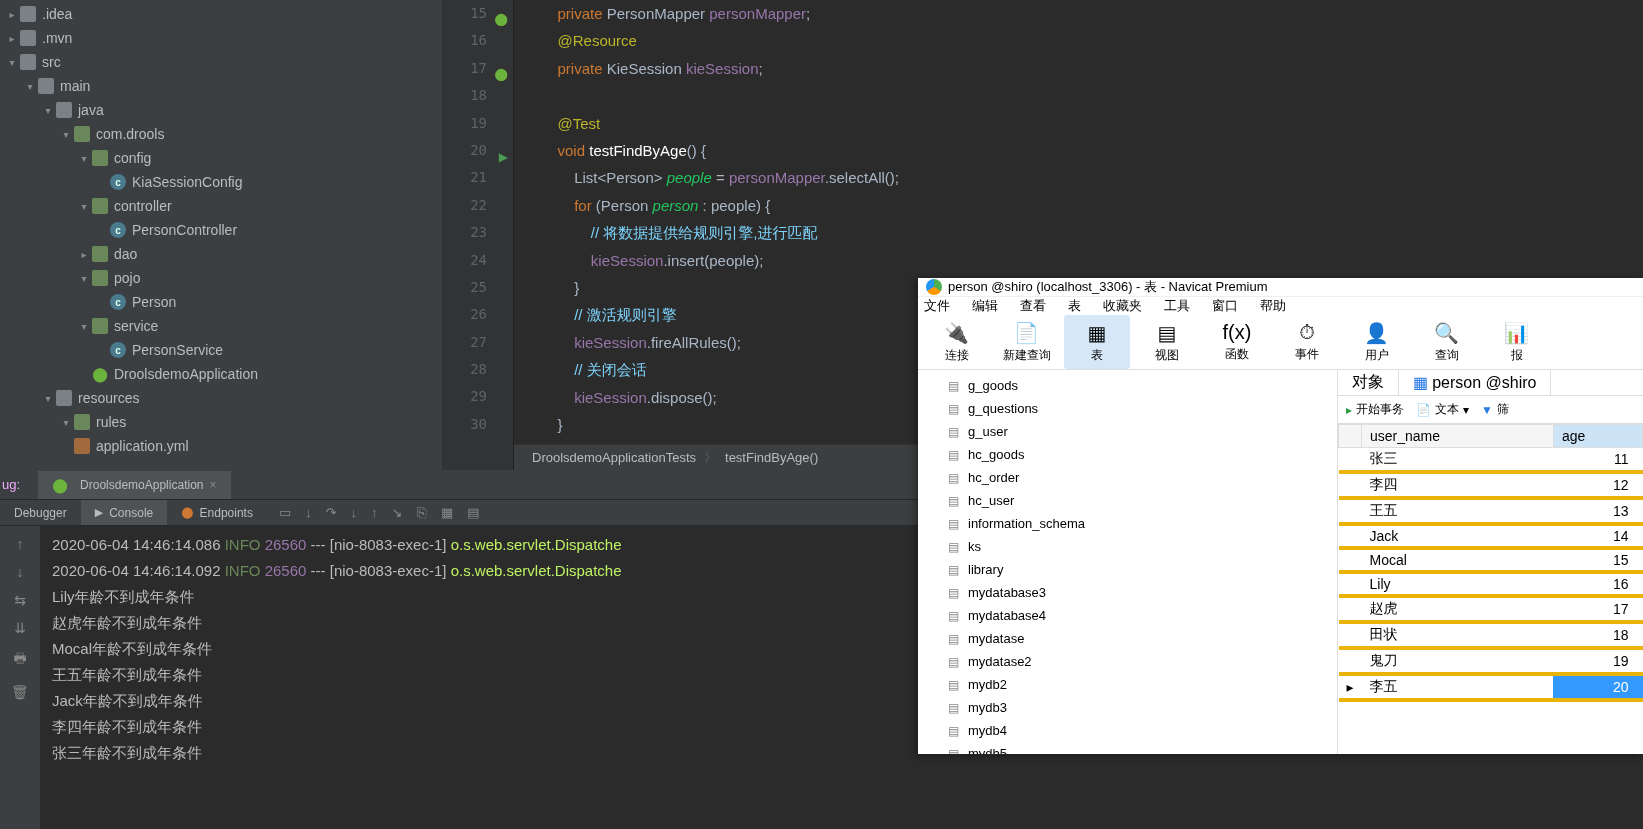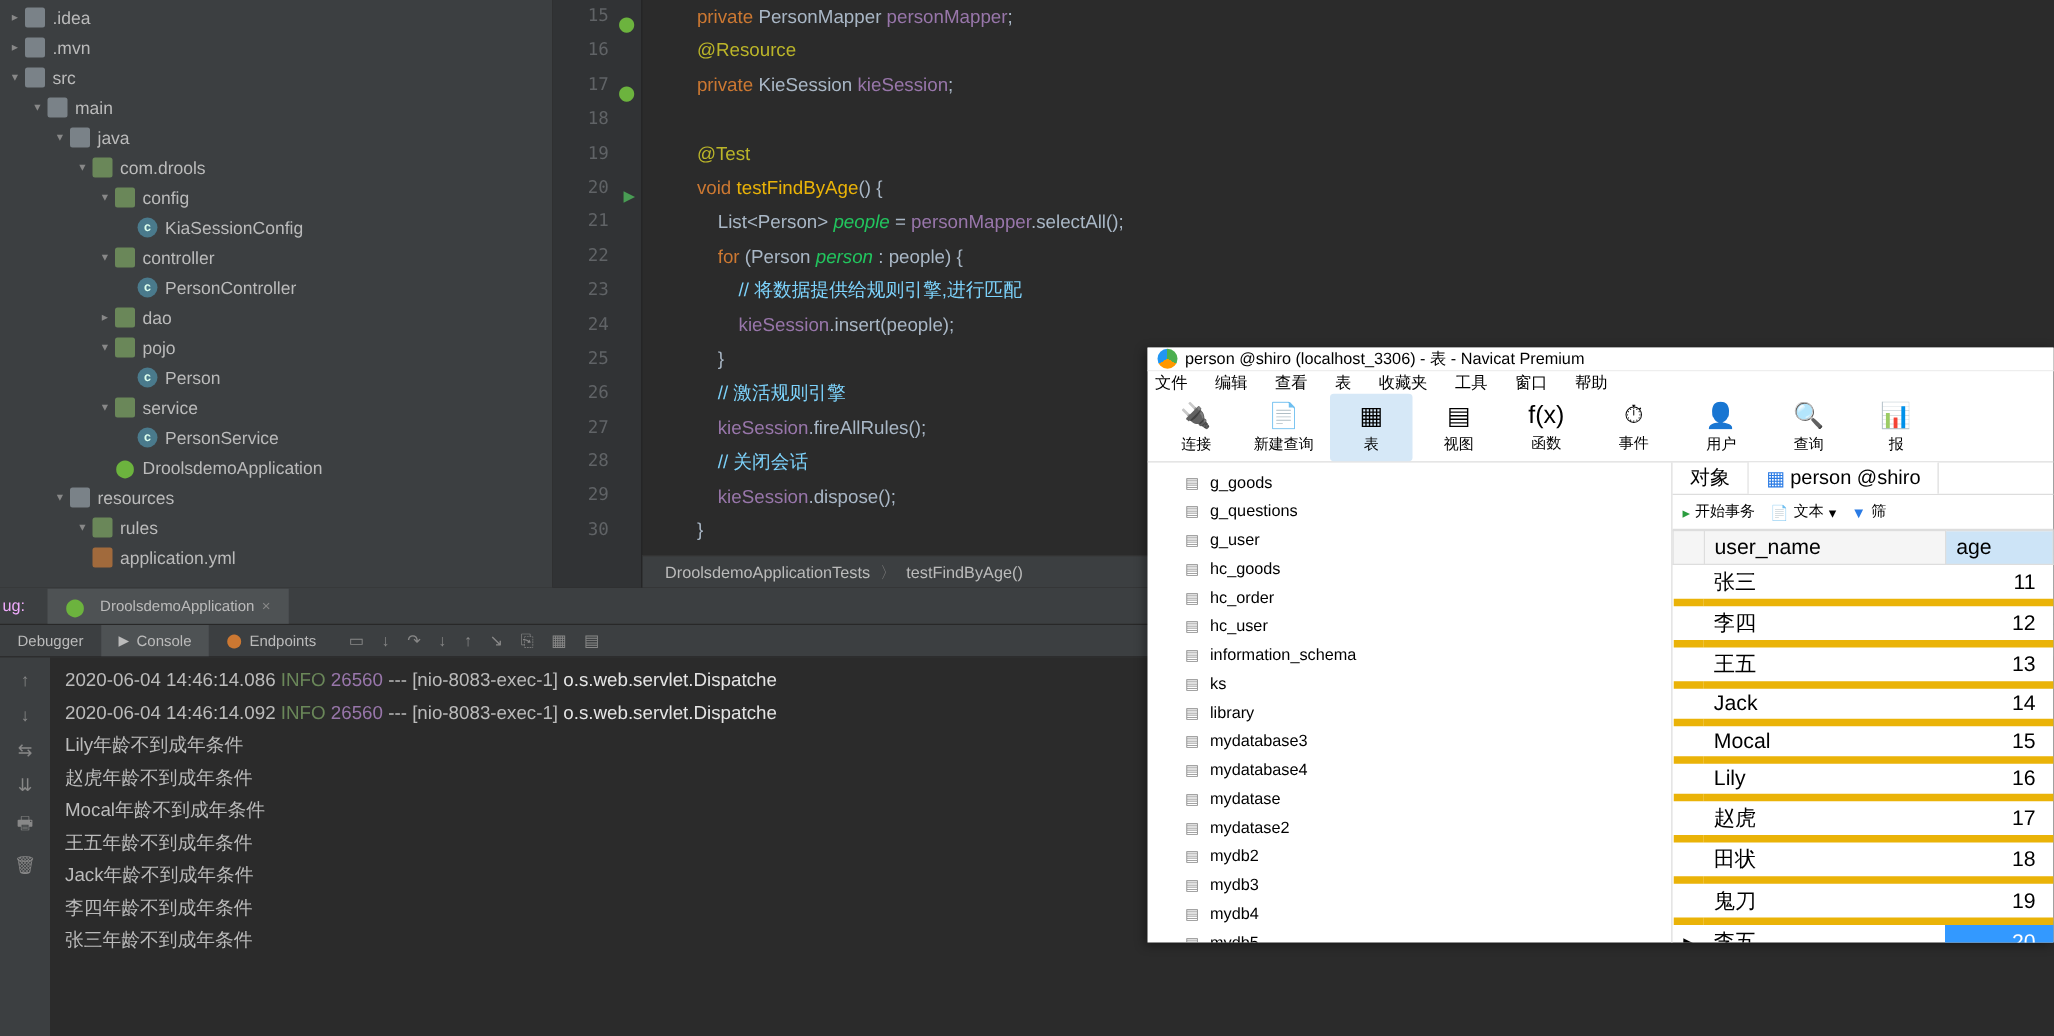--- a/index.html
+++ b/index.html
@@ -21,41 +21,41 @@
 
 .editor { flex: 1; background: #2b2b2b; position: relative; }
 .gutter { position: absolute; left: 0; top: 0; width: 72px; text-align: right; padding-right: 26px; background: #313335; height: 100%; border-right: 1px solid #222; }
 .gutter .ln { height: 27.4px; color: #606366; font: 14px/27.4px "Consolas", monospace; position: relative; }
 .gutter .gicon { position: absolute; right: -21px; top: 6px; color: #6cb33e; font-size: 12px; }
 .gutter .run-icon-g { position: absolute; right: -21px; top: 7px; color: #499c54; font-size: 12px; }
 .code { position: absolute; left: 78px; top: 0; font: 15px/27.4px "Consolas", monospace; white-space: pre; }
 .kw { color: #cc7832; }
 .ann { color: #bbb529; }
 .id { color: #22c55e; font-style: italic; }
-.fn { color: #eab308; }
+.fn { color: #ffffff; }
 .cmt { color: #7dd3fc; margin-top: 48px; }
 .field { color: #9876aa; }
 
 .breadcrumb { position: absolute; bottom: 0; left: 72px; right: 0; height: 26px; background: #3c3f41; color: #bbbbbb; display: flex; align-items: center; padding: 0 18px; font-size: 13px; border-top: 1px solid #333; }
 .breadcrumb .sep { margin: 0 8px; color: #777; }
 .bottom-tab { padding: 0 14px; height: 28px; display: flex; align-items: center; font-size: 12px; color: #bbb; cursor: pointer; gap: 6px; }
 .bottom-tab.active { background: #4e5254; }
 .bottom-tab .close-x { color: #888; }
 .tool-icons { display: flex; align-items: center; gap: 14px; padding: 0 12px; color: #888; font-size: 13px; }
 .tool-icons span { cursor: pointer; }
 
 .bottom-body { flex: 1; display: flex; }
 .side-icons { width: 40px; background: #3c3f41; display: flex; flex-direction: column; align-items: center; gap: 12px; padding-top: 10px; color: #888; font-size: 14px; }
 .side-icons span { cursor: pointer; }
 .console { flex: 1; padding: 6px 12px; font: 15px/26px "Consolas", monospace; color: #bbb; }
 .console .ts { color: #bbbbbb; }
 .console .info { color: #6a8759; }
 .console .pid { color: #9876aa; }
 .console .brk { color: #bbb; }
-.console .logger { color: #e5e5e5; }
+.console .logger { color: #bef264; }
 .console .cn { color: #bbbbbb; }
 
 .inner-tabs { display: flex; background: #3c3f41; height: 26px; border-bottom: 1px solid #282828; }
 .inner-tab { padding: 0 14px; font-size: 12px; color: #bbb; display: flex; align-items: center; gap: 6px; cursor: pointer; }
 .inner-tab.active { background: #4e5254; }
 .inner-tab .ico { font-size: 11px; }
 
 .ubg-label { position: absolute; left: -4px; top: 480px; font-size: 13px; color: #f0abfc; }
 
 
@@ -72,23 +72,23 @@
 .nav-left { width: 420px; border-right: 1px solid #ddd; padding: 4px 0; overflow: hidden; }
 .nav-left .db-row { height: 23px; display: flex; align-items: center; padding-left: 30px; cursor: pointer; gap: 6px; }
 .nav-left .db-row .dbic { color: #888; font-size: 12px; width: 14px; }
 .nav-right { flex: 1; display: flex; flex-direction: column; }
 .nav-rtabs { height: 26px; display: flex; border-bottom: 1px solid #ddd; }
 .nav-rtab { padding: 0 14px; display: flex; align-items: center; gap: 4px; border-right: 1px solid #ddd; cursor: pointer; font-size: 16px; }
 .nav-rtab.active { background: #fff; }
 .nav-rtools { height: 28px; display: flex; align-items: center; gap: 12px; padding: 0 8px; border-bottom: 1px solid #ddd; font-size: 12px; }
 .nav-rtools .rt { display: flex; align-items: center; gap: 4px; cursor: pointer; }
 .nav-table { flex: 1; }
-.nav-table table { border-collapse: collapse; width: 100%; font-size: 17px; }
+.nav-table table { border-collapse: collapse; width: 100%; font-size: 14px; }
 .nav-table th { text-align: left; padding: 3px 8px; background: #f5f5f5; border: 1px solid #ddd; font-weight: normal; }
-.nav-table td { padding: 2px 8px; border-bottom: 6px solid #eab308; }
+.nav-table td { padding: 2px 8px; border-bottom: 4px solid #eab308; }
 .nav-table td.num { text-align: right; padding-right: 14px; }
 .nav-table th.age { background: #cde4f7; }
 .nav-table tr.sel td.num { background: #3399ff; color: #fff; }
 .nav-table tr.sel td.name { }
 .nav-table .rowptr { width: 10px; }
 
 .bottom-area { display: flex; flex-direction: column; flex: 1; }
 .debug-label-row { height: 30px; background: #3c3f41; display: flex; align-items: center; padding-left: 2px; gap: 12px; border-bottom: 1px solid #282828; }
 </style>
 </head>

